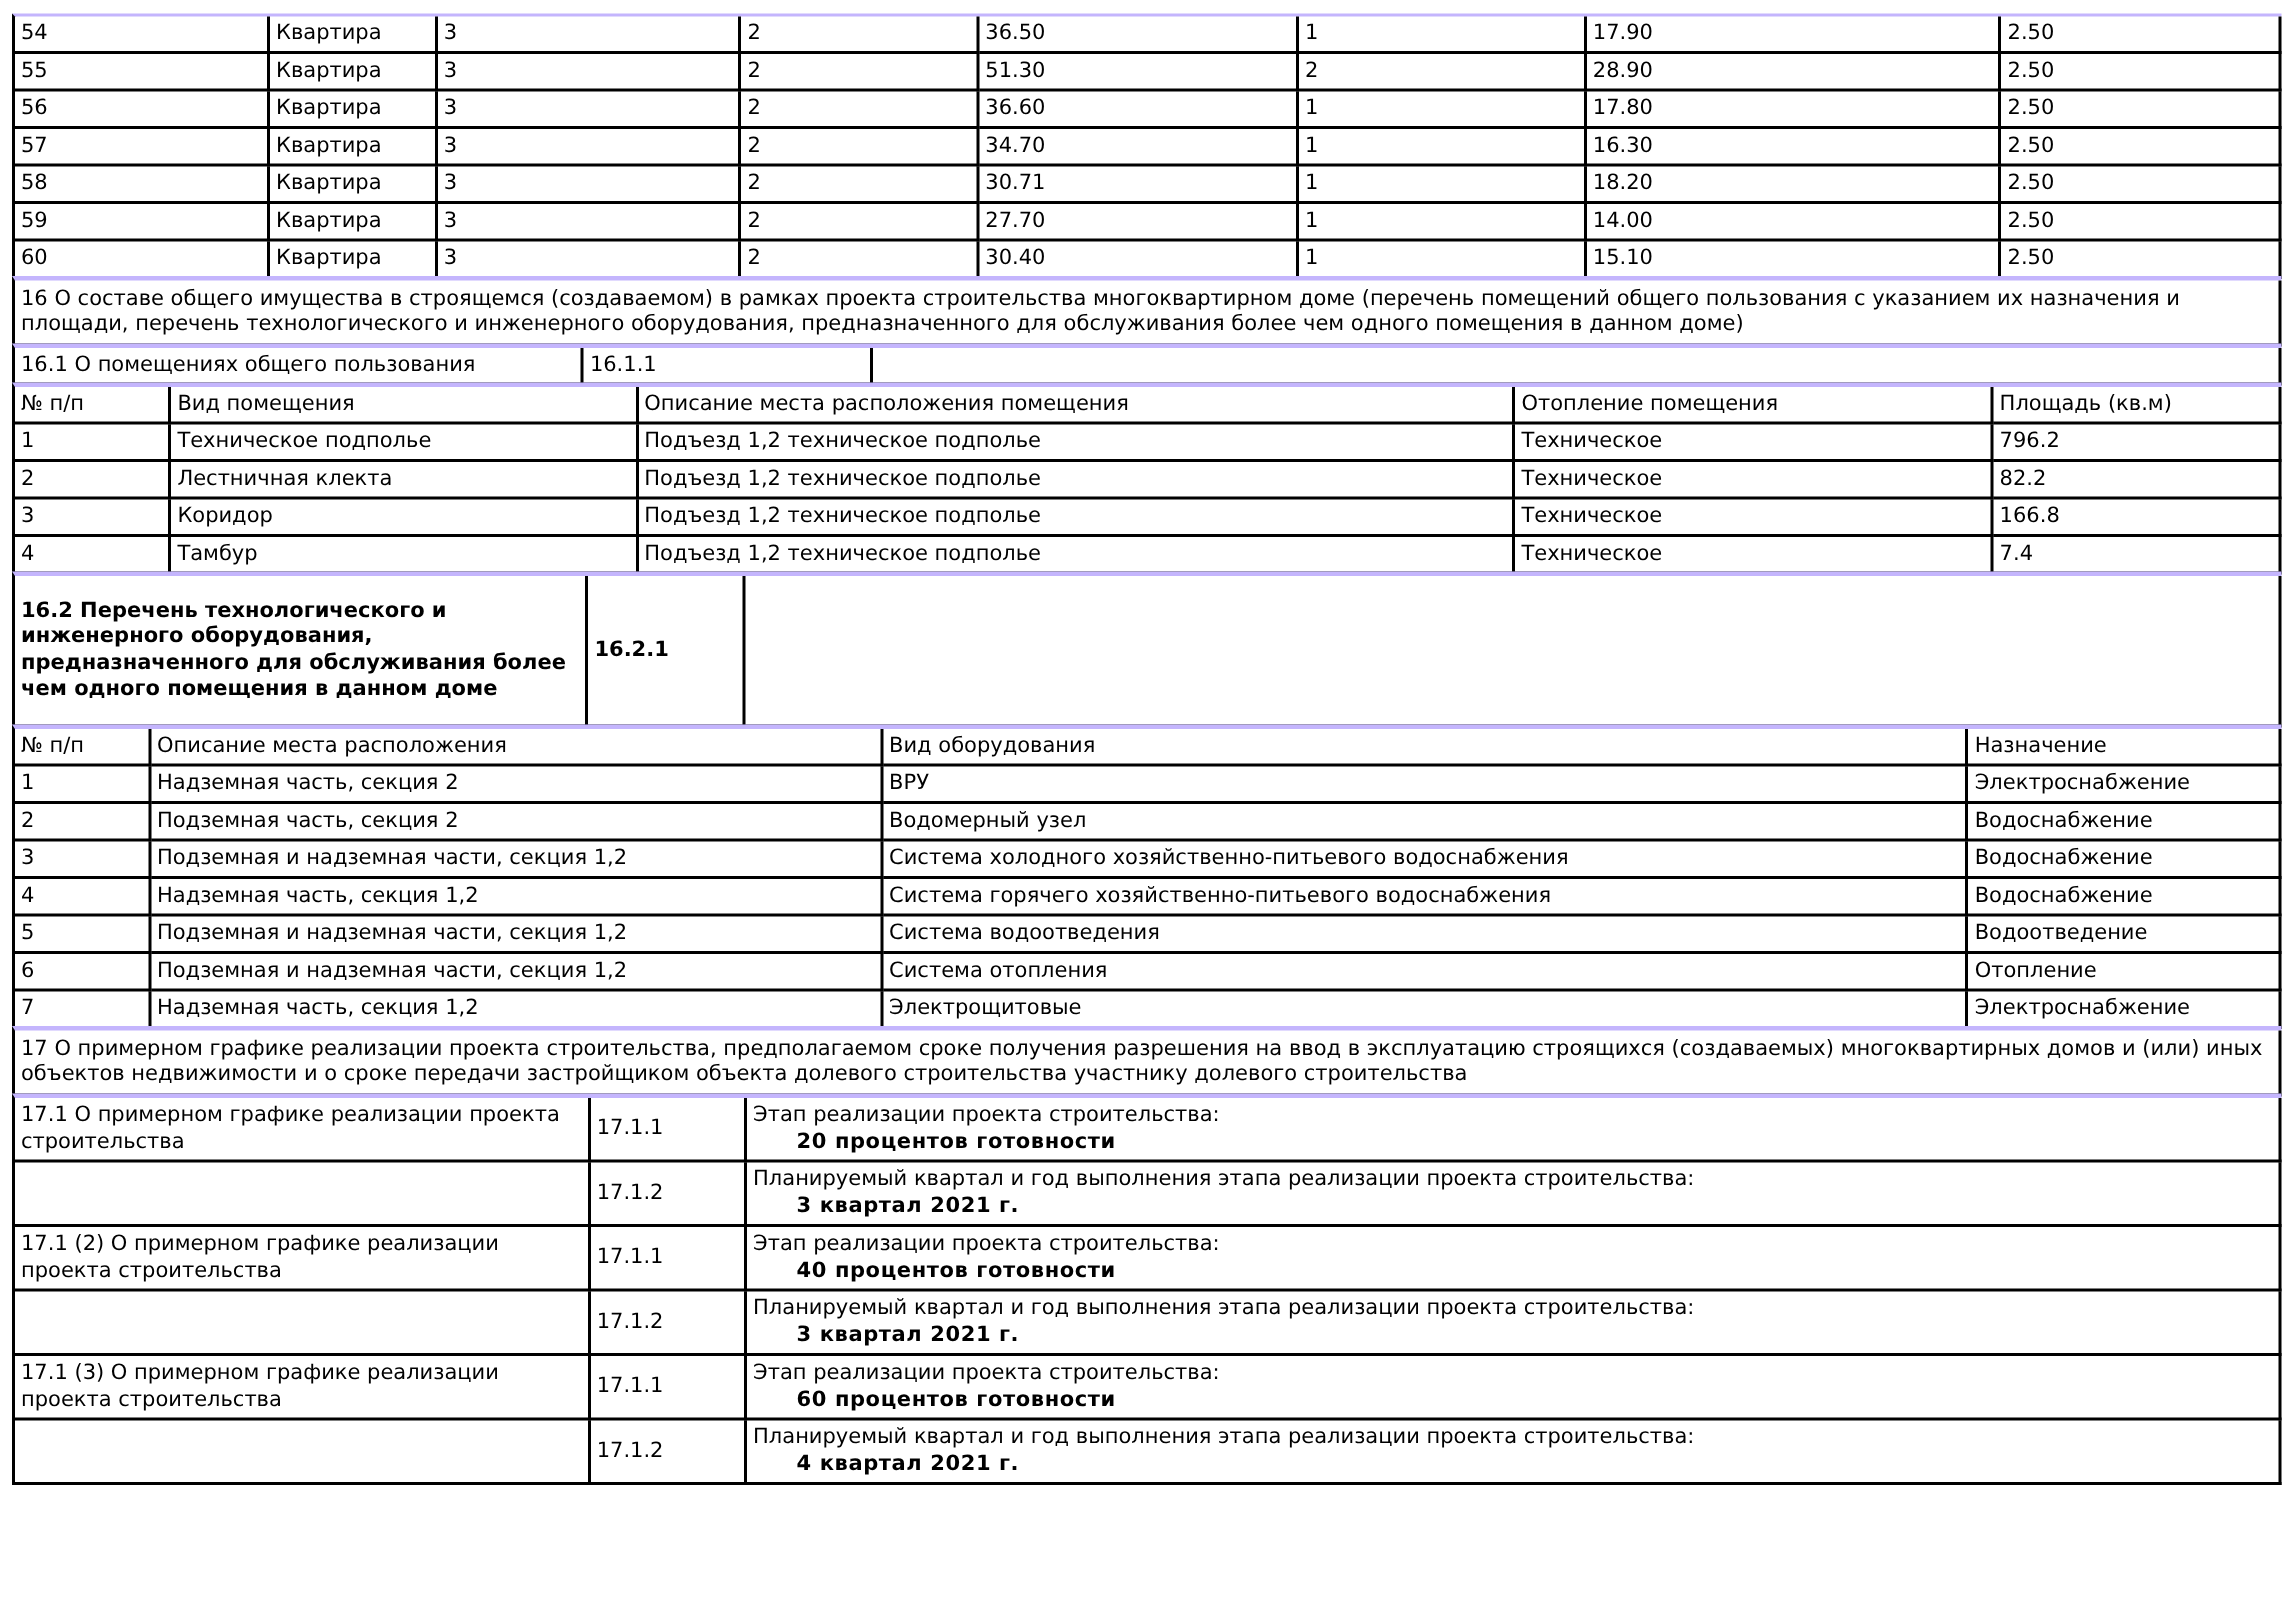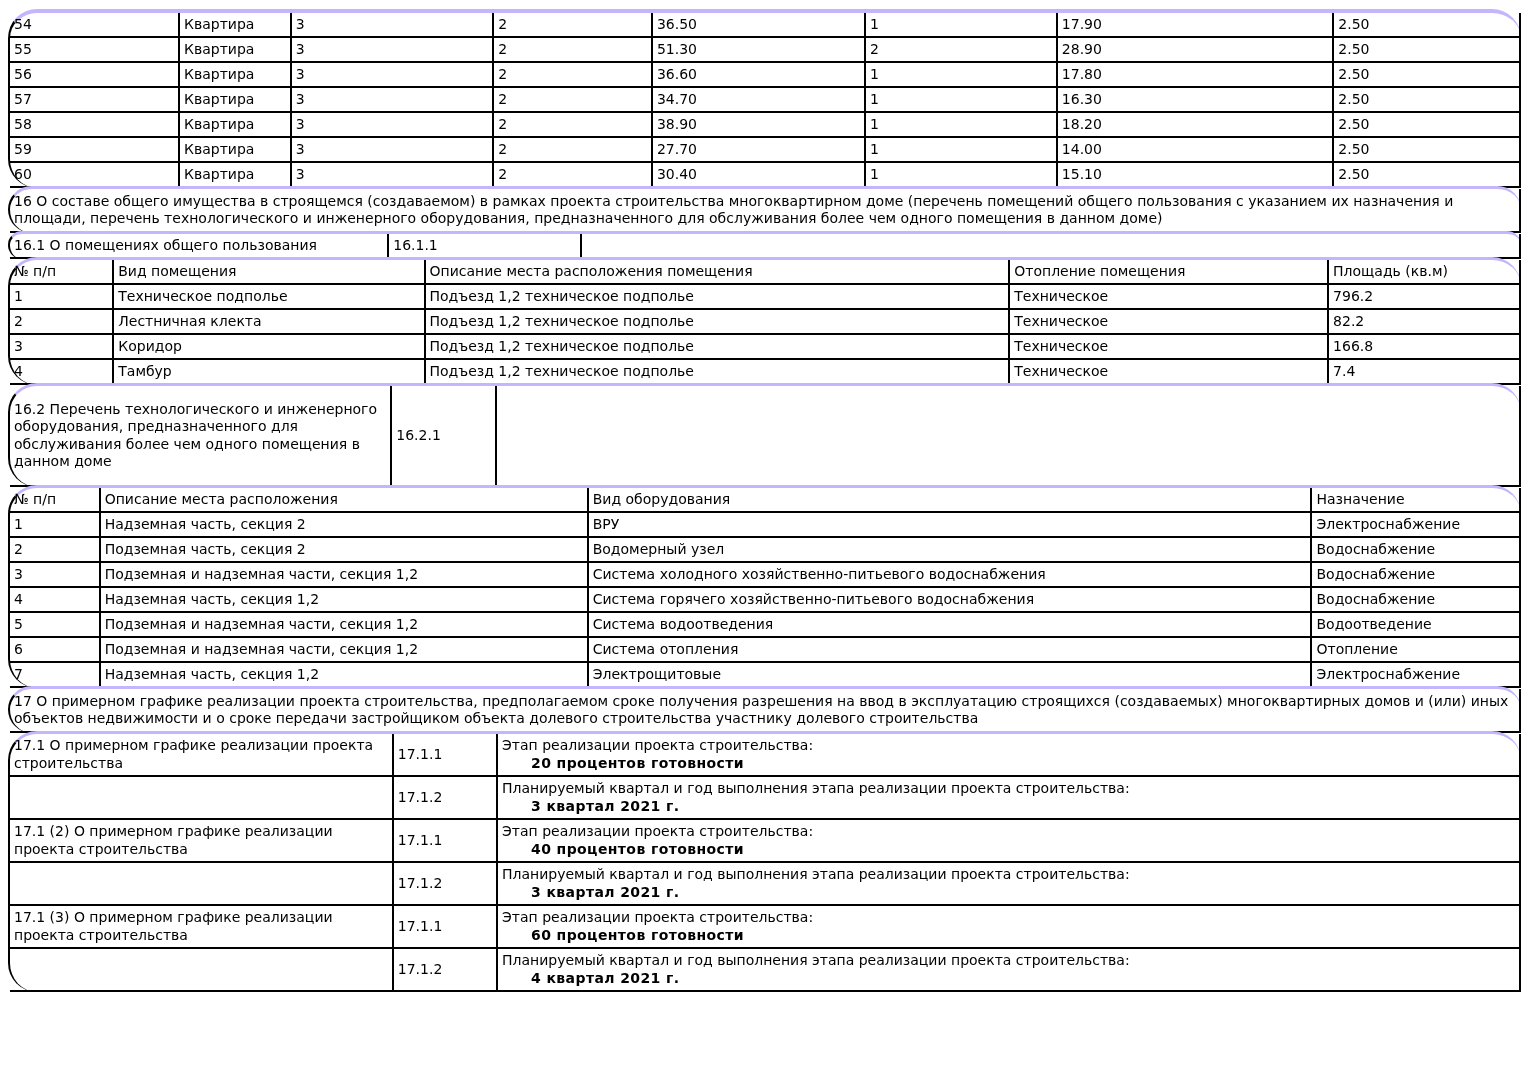--- a/index.html
+++ b/index.html
@@ -17,38 +17,37 @@
     box-sizing: border-box;
     padding: 9px 8px 0 8px;
     background: #ffffff;
     overflow: hidden;
   }
   table.doc {
     width: 100%;
     table-layout: fixed;
     border-collapse: separate;
     border-spacing: 0;
-    border-top: 4px solid #c4b5fd;
+    border-top: 2px solid #c4b5fd;
     border-left: 2px solid #000;
-    border-radius: 29px;
   }
   table.doc + table.doc { margin-top: -2px; border-top-width: 3px; }
   table.doc td {
     border-right: 2px solid #000;
     border-bottom: 2px solid #000;
     padding: 1px 4px;
     vertical-align: middle;
     overflow: hidden;
     word-wrap: break-word;
   }
   
   .t-apts td, .t-common td, .t-equip td, .t-s16-1 td { height: 21px; }
   .t-s15-3 td { height: 41px; }
   .t-s16 td, .t-s17 td { height: 40px; margin-top: 15px; }
-  .t-s16-2 td { height: 97px; }
+  .t-s16-2 td { height: 97px; font-weight: bold; }
   .t-sched td { height: 39px; }
   .v-bold { font-weight: bold; letter-spacing: 0.5px; }
   .cap-line { display: block; }
   .val-line { display: block; font-weight: bold; letter-spacing: 0.4px; margin-left: 29px; }
   .t-sched td.label-cell, .t-s16-2 td.label-cell { vertical-align: middle; }
 </style>
 </head>
 <body>
 
 <div class="page">
@@ -103,21 +102,21 @@
       <td>34.70</td>
       <td>1</td>
       <td>16.30</td>
       <td>2.50</td>
     </tr>
     <tr>
       <td>58</td>
       <td>Квартира</td>
       <td>3</td>
       <td>2</td>
-      <td>38.90</td>
+      <td>30.71</td>
       <td>1</td>
       <td>18.20</td>
       <td>2.50</td>
     </tr>
     <tr>
       <td>59</td>
       <td>Квартира</td>
       <td>3</td>
       <td>2</td>
       <td>27.70</td>

